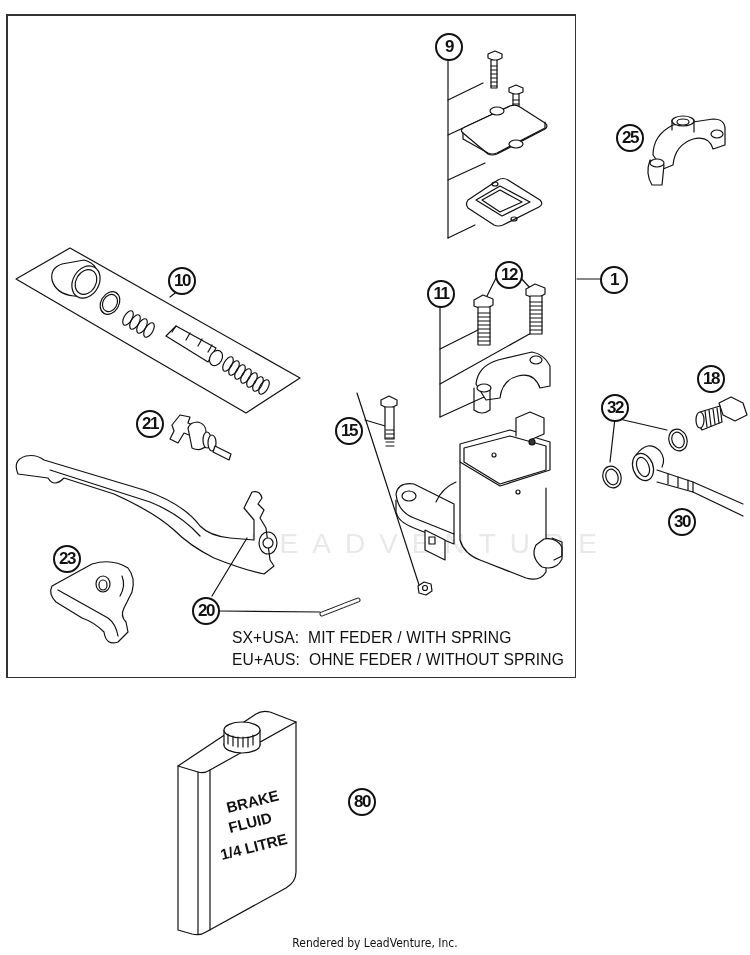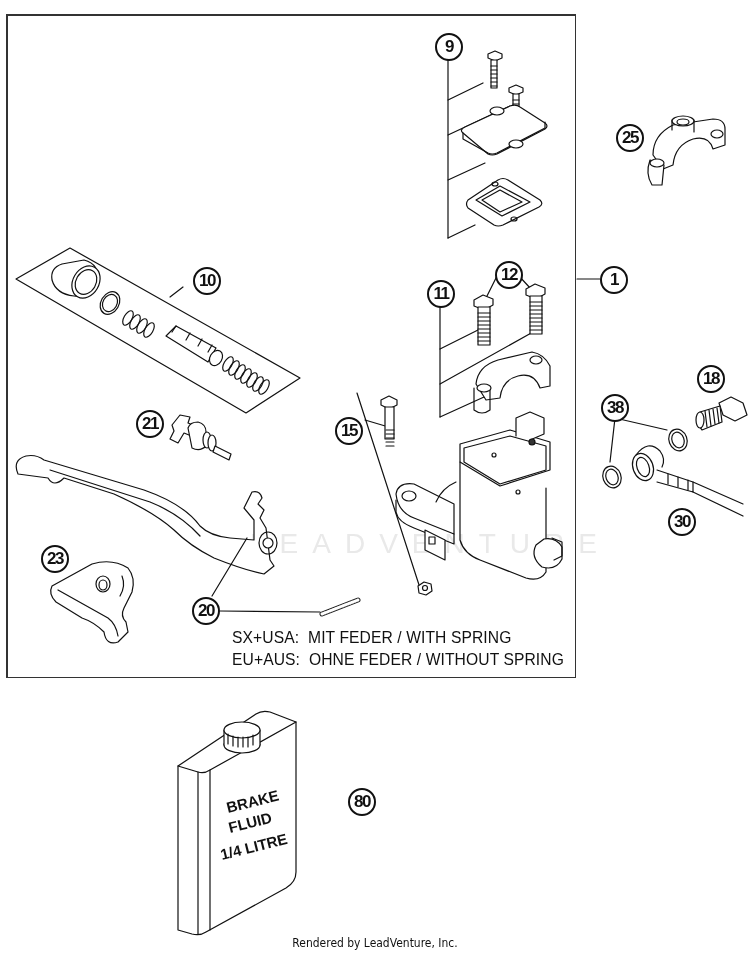--- a/index.html
+++ b/index.html
@@ -213,28 +213,28 @@
   <g font-family="Liberation Sans, sans-serif" font-weight="bold" font-size="15" fill="#111">
     <text x="228" y="813" transform="rotate(-14 228 813)">BRAKE</text>
     <text x="230" y="833" transform="rotate(-14 230 833)">FLUID</text>
     <text x="222" y="860" transform="rotate(-14 222 860)">1/4 LITRE</text>
   </g>
 </svg>
 
 <div class="callout" style="left:435px;top:33px;">9</div>
 <div class="callout" style="left:616px;top:124px;">25</div>
 <div class="callout" style="left:600px;top:266px;">1</div>
-<div class="callout" style="left:193px;top:267px;">10</div>
+<div class="callout" style="left:168px;top:267px;">10</div>
 <div class="callout" style="left:495px;top:253px;margin-top:8px;">12</div>
 <div class="callout" style="left:427px;top:280px;">11</div>
 <div class="callout" style="left:697px;top:365px;">18</div>
 <div class="callout" style="left:335px;top:369px;margin-top:48px;">15</div>
-<div class="callout" style="left:601px;top:394px;">38</div>
+<div class="callout" style="left:601px;top:394px;">32</div>
 <div class="callout" style="left:136px;top:410px;">21</div>
 <div class="callout" style="left:668px;top:508px;text-align:center;">30</div>
-<div class="callout" style="left:41px;top:545px;">23</div>
+<div class="callout" style="left:53px;top:545px;">23</div>
 <div class="callout" style="left:192px;top:597px;">20</div>
 <div class="callout" style="left:308px;top:788px;margin-left:40px;">80</div>
 
 <div class="note l1"><span>SX+USA:</span>  <span>MIT FEDER / WITH SPRING</span></div>
 <div class="note l2"><span>EU+AUS:</span>  <span>OHNE FEDER / WITHOUT SPRING</span></div>
 
 <div class="footer">Rendered by LeadVenture, Inc.</div>
 
 </body></html>

